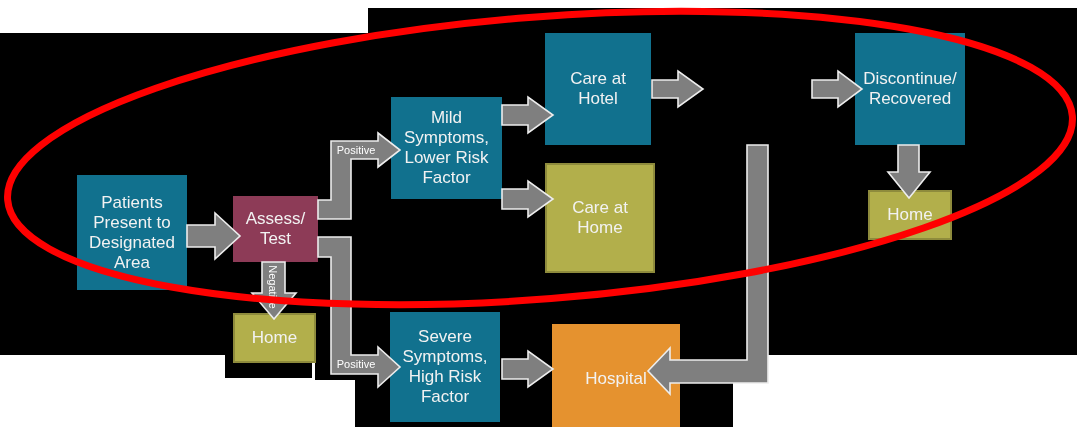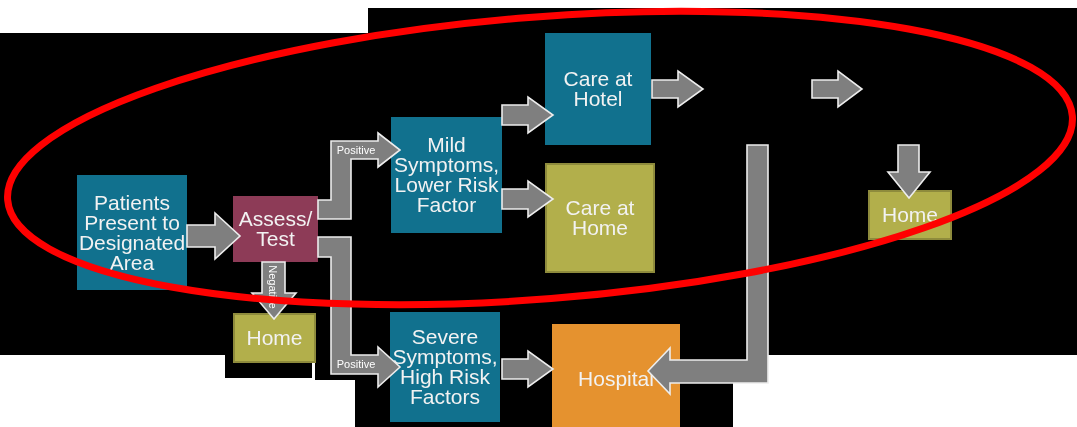--- a/index.html
+++ b/index.html
@@ -5,21 +5,21 @@
   html,body{margin:0;padding:0;background:#fff;}
   #canvas{
     position:relative;width:1077px;height:427px;overflow:hidden;
     background:var(--page_bg,#fff);
     font-family:"Liberation Sans",sans-serif;
   }
   .bg-rect{position:absolute;background:var(--panel_bg,#000);}
   .node{
     position:absolute;display:flex;align-items:center;justify-content:center;
     text-align:center;color:var(--node_text,#f2f2f2);
-    font-size:21px;line-height:20px;white-space:pre-line;
+    font-size:17px;line-height:20px;white-space:pre-line;
     box-sizing:border-box;
   }
   .teal{background:var(--teal,#11718E);}
   .maroon{background:var(--maroon,#8D3B57);}
   .olive{background:var(--olive,#B2AF4B);border:2px solid var(--olive_border,#8E8B3C);}
   .orange{background:var(--orange,#E5922F);}
   #connector-layer{position:absolute;left:0;top:0;width:1077px;height:427px;}
   .arrow{
     fill:var(--arrow_fill,#7F7F7F);
     stroke:var(--arrow_outline,#EDEDED);
@@ -46,33 +46,35 @@
   <div class="bg-rect" style="left:355px;top:355px;width:378px;height:72px;"></div>
   <div class="bg-rect" style="left:733px;top:355px;width:29px;height:28px;"></div>
 
   <div class="node maroon" style="left:233px;top:196px;width:85px;height:66px;">Assess/
 Test</div>
   <div class="node teal" style="left:77px;top:175px;width:110px;height:115px;">Patients
 Present to
 Designated
 Area</div>
   <div class="node olive" style="left:233px;top:313px;width:83px;height:50px;">Home</div>
-  <div class="node teal" style="left:391px;top:97px;width:111px;height:116px;margin-top:20px;">Mild
+  <div class="node teal" style="left:391px;top:97px;width:111px;height:102px;">Mild
 Symptoms,
 Lower Risk
 Factor</div>
   <div class="node teal" style="left:545px;top:33px;width:106px;height:112px;">Care at
 Hotel</div>
   <div class="node olive" style="left:545px;top:163px;width:110px;height:110px;">Care at
 Home</div>
+  <div class="node teal" style="left:855px;top:33px;width:110px;height:112px;">Discontinue/
+Recovered</div>
   <div class="node olive" style="left:868px;top:190px;width:84px;height:50px;">Home</div>
   <div class="node teal" style="left:390px;top:312px;width:110px;height:110px;">Severe
 Symptoms,
 High Risk
-Factors</div>
+Factor</div>
   <div class="node orange" style="left:552px;top:312px;width:128px;height:110px;margin-top:12px;">Hospital</div>
 
   <svg id="connector-layer" viewBox="0 0 1077 427" xmlns="http://www.w3.org/2000/svg">
     <path class="arrow" d="M187,225 H215 V213 L240,236 L215,259 V247 H187 Z"></path>
     <path class="arrow" d="M318,200 H331 V141 H378 V133 L400,150 L378,167 V159 H351 V219 H318 Z"></path>
     <path class="arrow" d="M262,262 V293 H252 L274,319 L296,293 H285 V262 Z"></path>
     <path class="arrow" d="M318,237 H351 V355 H378 V347 L400,367 L378,387 V374 H331 V257 H318 Z"></path>
     <path class="arrow" d="M502,105 H528 V97 L553,115 L528,133 V125 H502 Z"></path>
     <path class="arrow" d="M502,189 H528 V181 L553,199 L528,217 V209 H502 Z"></path>
     <path class="arrow" d="M652,80 H678 V71 L703,89 L678,107 V98 H652 Z"></path>

